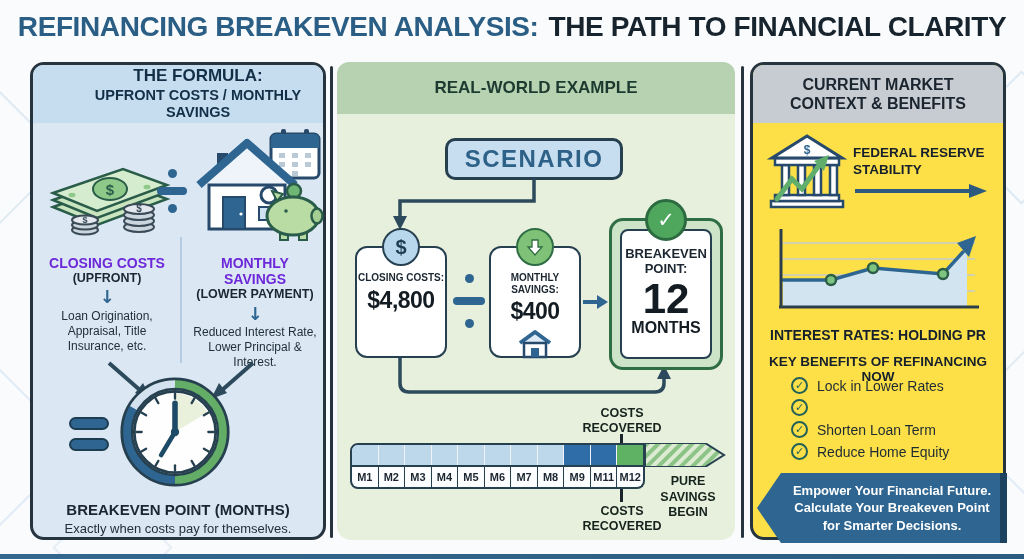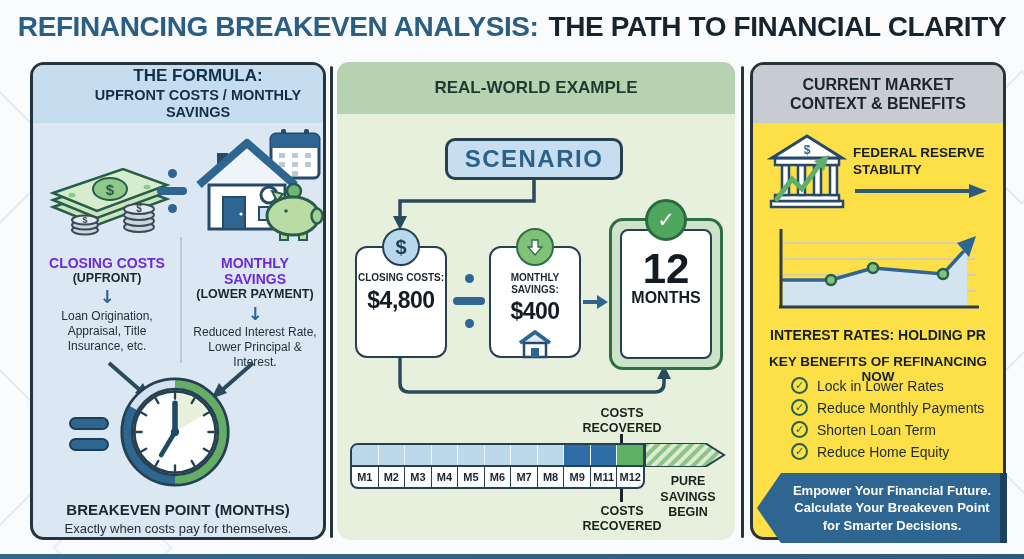--- a/index.html
+++ b/index.html
@@ -321,20 +321,21 @@
     </div>
 
     <svg class="card-arrow" viewBox="0 0 26 18">
       <line x1="0" y1="9" x2="16" y2="9" stroke="#2e6591" stroke-width="4"></line>
       <polygon points="14,2 25,9 14,16" fill="#2e6591"></polygon>
     </svg>
 
     <div class="card-breakeven-outer">
       <div class="cb-check">✓</div>
       <div class="cb-inner">
+        <div class="cb-label">BREAKEVEN POINT:</div>
         <div class="cb-value">12</div>
         <div class="cb-unit">MONTHS</div>
       </div>
     </div>
 
     <div class="cr-label cr-top">COSTS RECOVERED</div>
     <div class="marker-v marker-top"></div>
     <div class="marker-v marker-bottom"></div>
     <div class="cr-label cr-bottom">COSTS RECOVERED</div>
 
@@ -420,21 +421,20 @@
 
     <div class="chart-caption">INTEREST RATES: HOLDING PR</div>
     <div class="benefits-title">KEY BENEFITS OF REFINANCING NOW</div>
 
     <div class="benefit-item bi-0">
       <span class="check-bullet">✓</span>
       <span>Lock in Lower Rates</span>
     </div>
     <div class="benefit-item bi-1">
       <span class="check-bullet">✓</span>
-      <span>Reduce Monthly Payments</span>
     </div>
     <div class="benefit-item bi-2">
       <span class="check-bullet">✓</span>
       <span>Shorten Loan Term</span>
     </div>
     <div class="benefit-item bi-3">
       <span class="check-bullet">✓</span>
       <span>Reduce Home Equity</span>
     </div>
 

